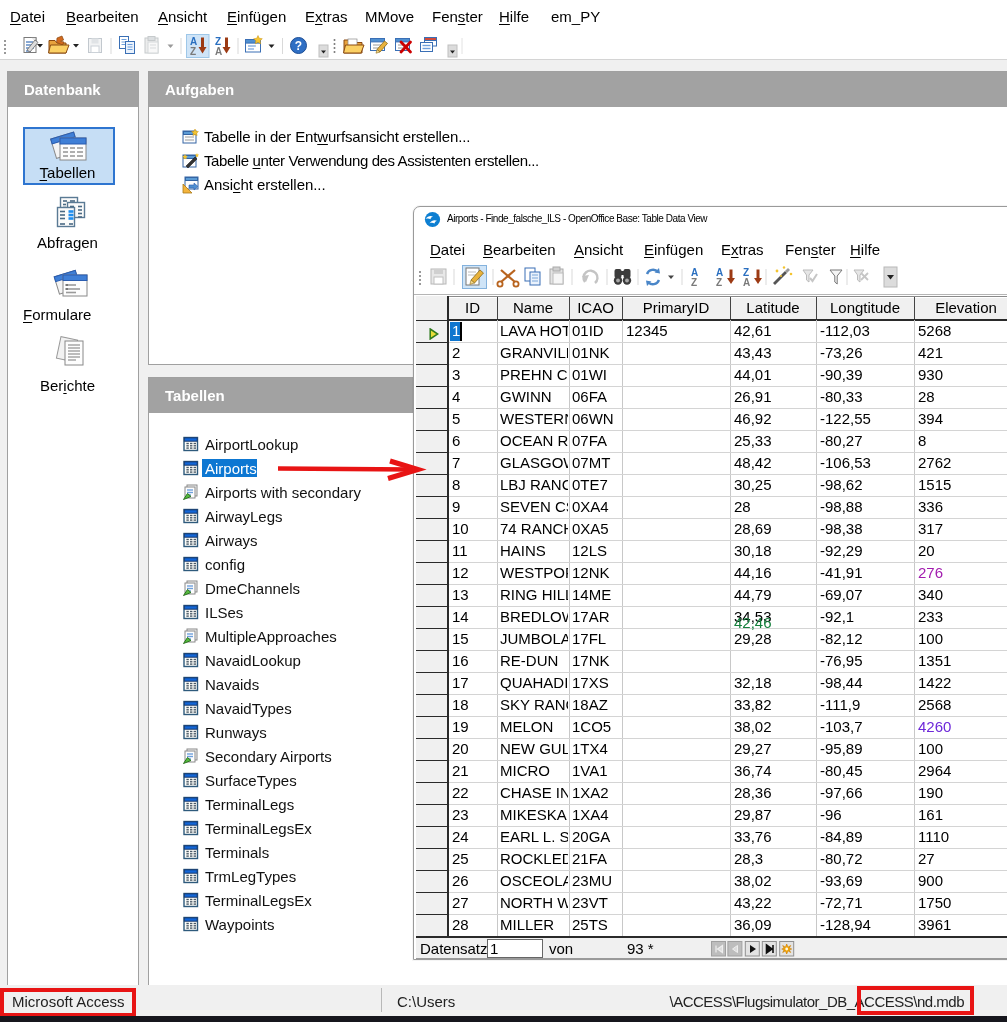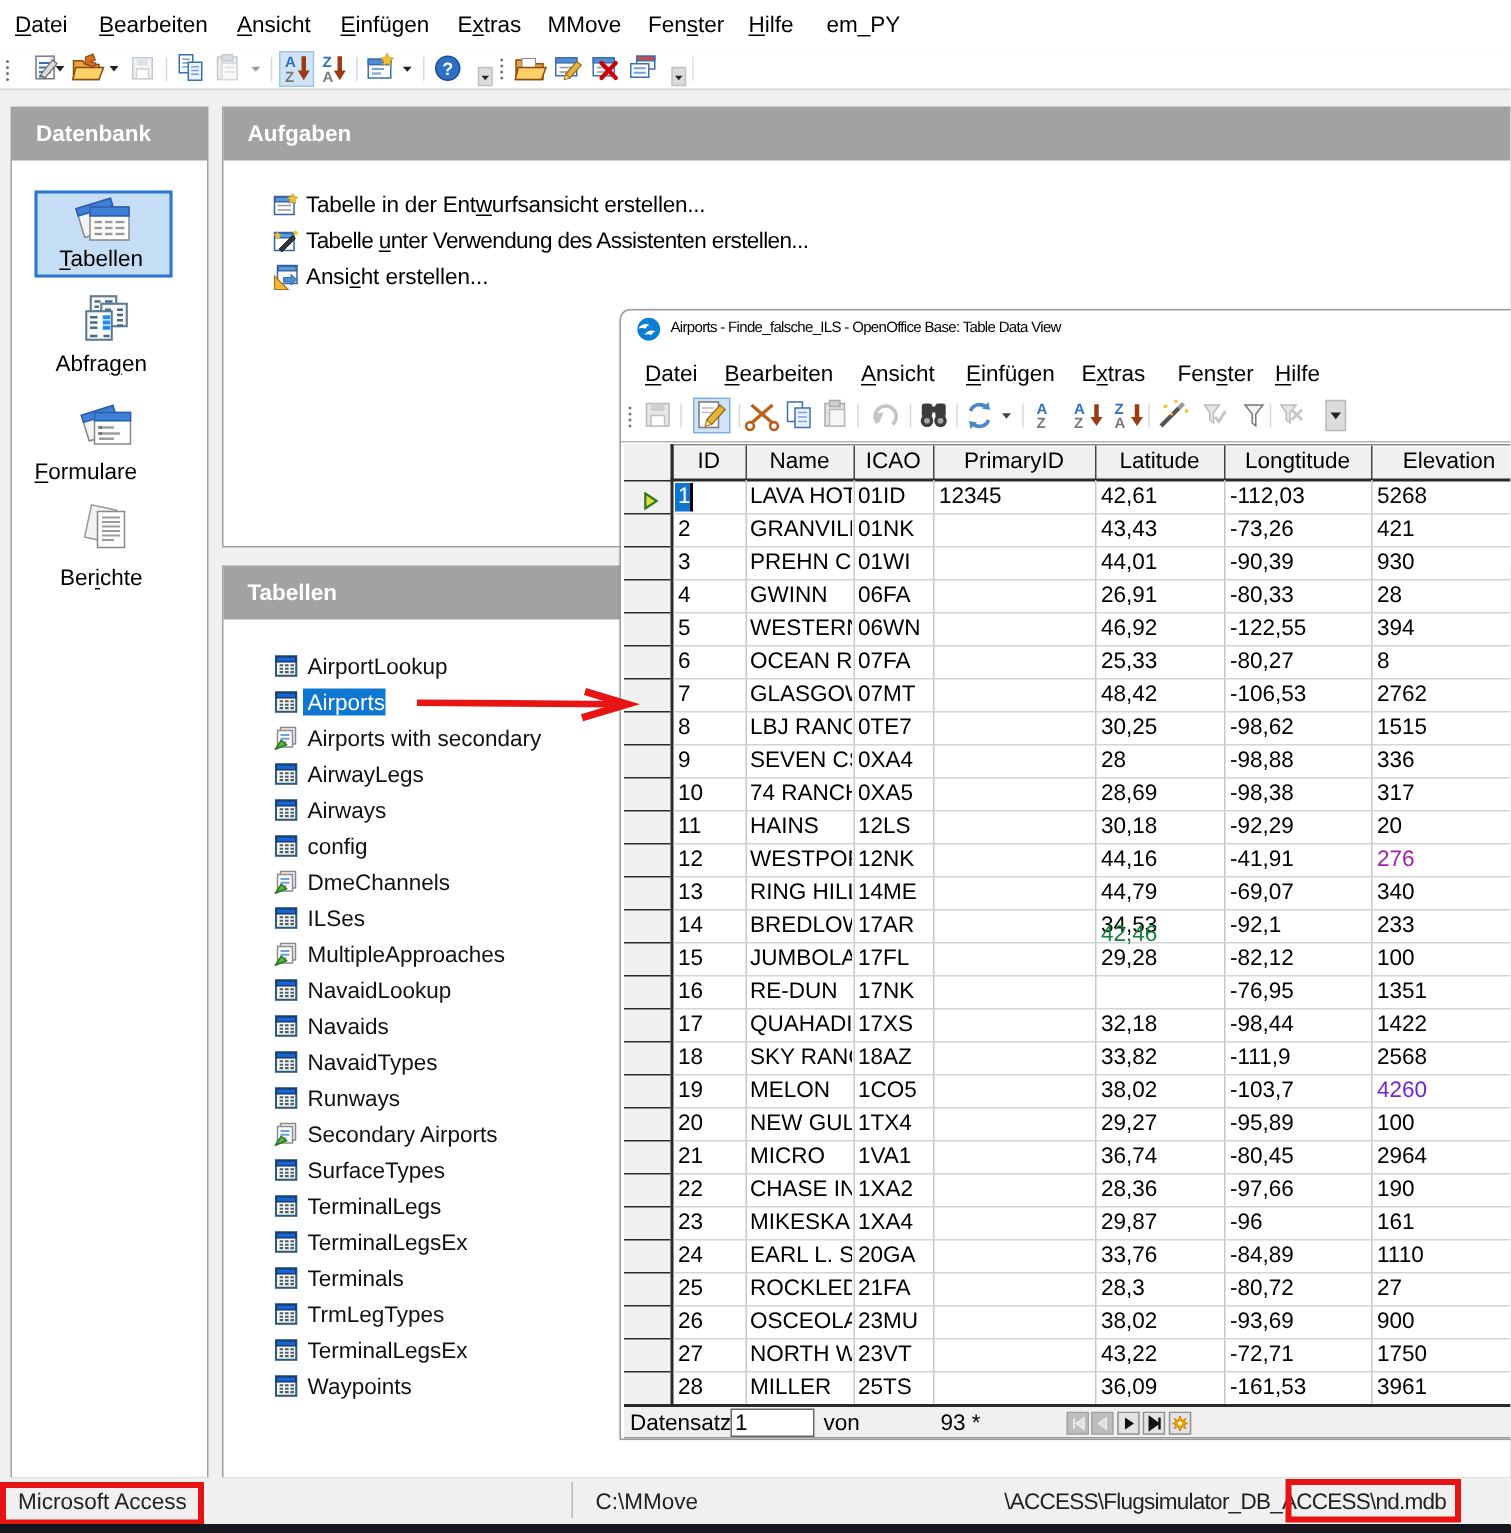--- a/index.html
+++ b/index.html
@@ -946,21 +946,21 @@
 <div class="abs txt15" style="left:452px;top:894px;color:#000">27</div>
 <div class="abs txt15 clip" style="left:500px;top:894px;width:68px;color:#000">NORTH WIND</div>
 <div class="abs txt15" style="left:572px;top:894px;color:#000">23VT</div>
 <div class="abs txt15" style="left:734px;top:894px;color:#000">43,22</div>
 <div class="abs txt15" style="left:820px;top:894px;color:#000">-72,71</div>
 <div class="abs txt15" style="left:918px;top:894px;color:#000">1750</div>
 <div class="abs txt15" style="left:452px;top:916px;color:#000">28</div>
 <div class="abs txt15 clip" style="left:500px;top:916px;width:68px;color:#000">MILLER</div>
 <div class="abs txt15" style="left:572px;top:916px;color:#000">25TS</div>
 <div class="abs txt15" style="left:734px;top:916px;color:#000">36,09</div>
-<div class="abs txt15" style="left:820px;top:916px;color:#000">-161,53</div>
+<div class="abs txt15" style="left:820px;top:916px;color:#000">-128,94</div>
 <div class="abs txt15" style="left:918px;top:916px;color:#000">3961</div>
 <svg class="abs" style="left:429px;top:328px" width="10" height="12" viewBox="0 0 10 12">
     <path d="M1.2 1 L8.8 6 L1.2 11 Z" fill="#e8dd3a" stroke="#2f7a1e" stroke-width="1.5"></path>
   </svg>
 <div class="abs" style="left:450px;top:322px;width:10px;height:19px;background:#0e76cf"></div>
 <div class="abs" style="left:460px;top:322px;width:2px;height:19px;background:#000"></div>
 <div class="abs txt15" style="left:452px;top:322px;color:#fff">1</div>
 
 <div class="abs" style="left:416px;top:938px;width:591px;height:20px;background:#f0f0f0;border-bottom:1px solid #9a9a9a"></div>
 <div class="abs txt15" style="left:420px;top:940px;color:#000">Datensatz</div>
@@ -986,17 +986,17 @@
 
 <svg class="abs" style="left:270px;top:455px;z-index:60" width="160" height="35" viewBox="0 0 160 35">
   <line x1="8" y1="13.5" x2="143" y2="14.5" stroke="#e81414" stroke-width="4.5"></line>
   <path d="M120 6 L148 14.5 L118 23.5" fill="none" stroke="#e81414" stroke-width="5"></path>
 </svg>
 
 <div class="abs" style="left:0;top:985px;width:1007px;height:31px;background:#f0f0f0"></div>
 <div class="abs txt15" style="left:12px;top:993px;color:#222">Microsoft Access</div>
 <div class="abs" style="left:0px;top:988px;width:136px;height:29px;border:4px solid #e81414;box-sizing:border-box"></div>
 <div class="abs" style="left:381px;top:988px;width:1px;height:24px;background:#b8b8b8"></div>
-<div class="abs txt15" style="left:397px;top:993px;color:#222">C:\MMove</div>
+<div class="abs txt15" style="left:397px;top:993px;color:#222">C:\Users</div>
 <div class="abs txt15" style="right:43px;top:993px;letter-spacing:-0.5px;color:#222">\ACCESS\Flugsimulator_DB_ACCESS\nd.mdb</div>
 <div class="abs" style="left:857px;top:986px;width:117px;height:29px;border:4px solid #e81414;box-sizing:border-box"></div>
 
 <div class="abs" style="left:0;top:1016px;width:1007px;height:6px;background:#16161d"></div>
 
 </body></html>

